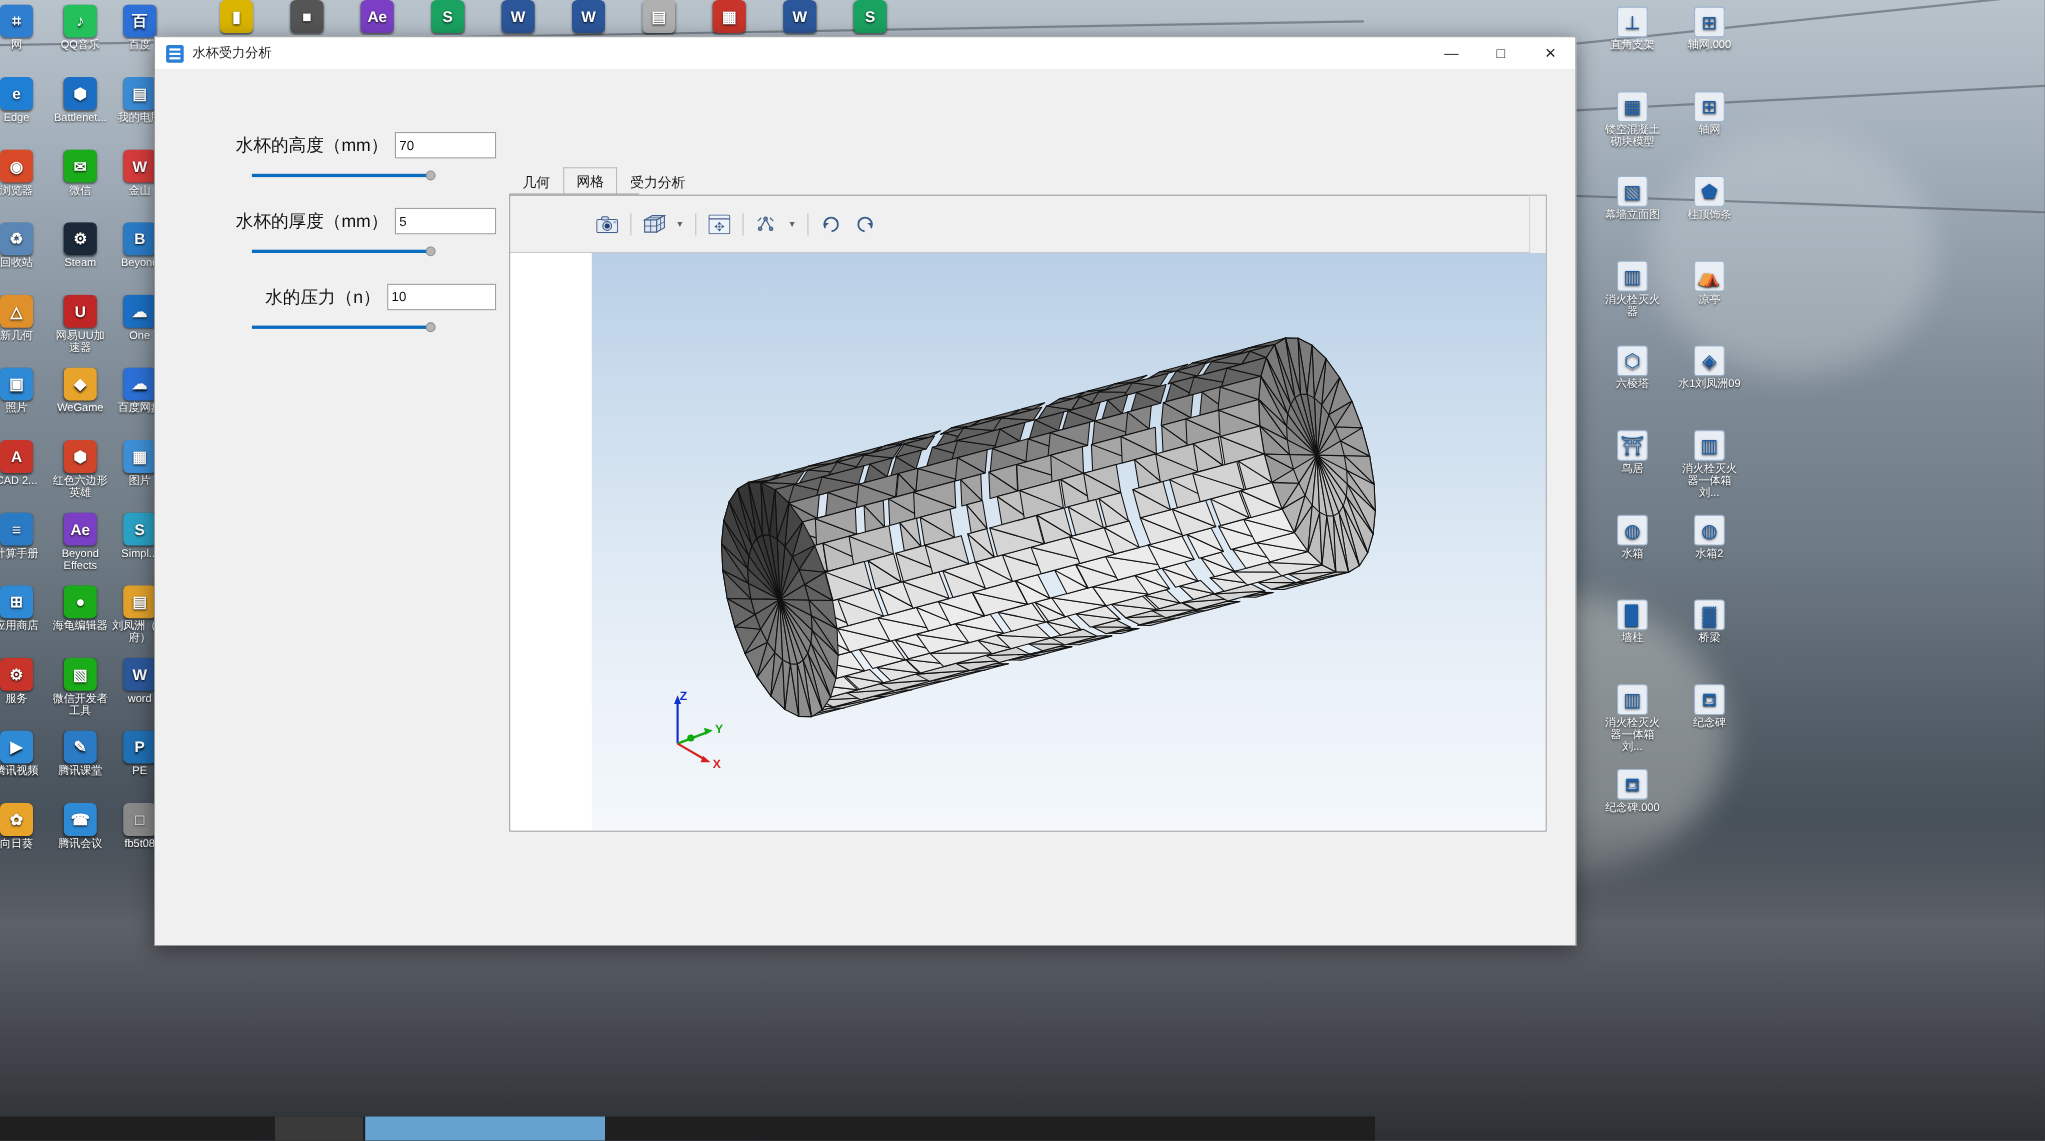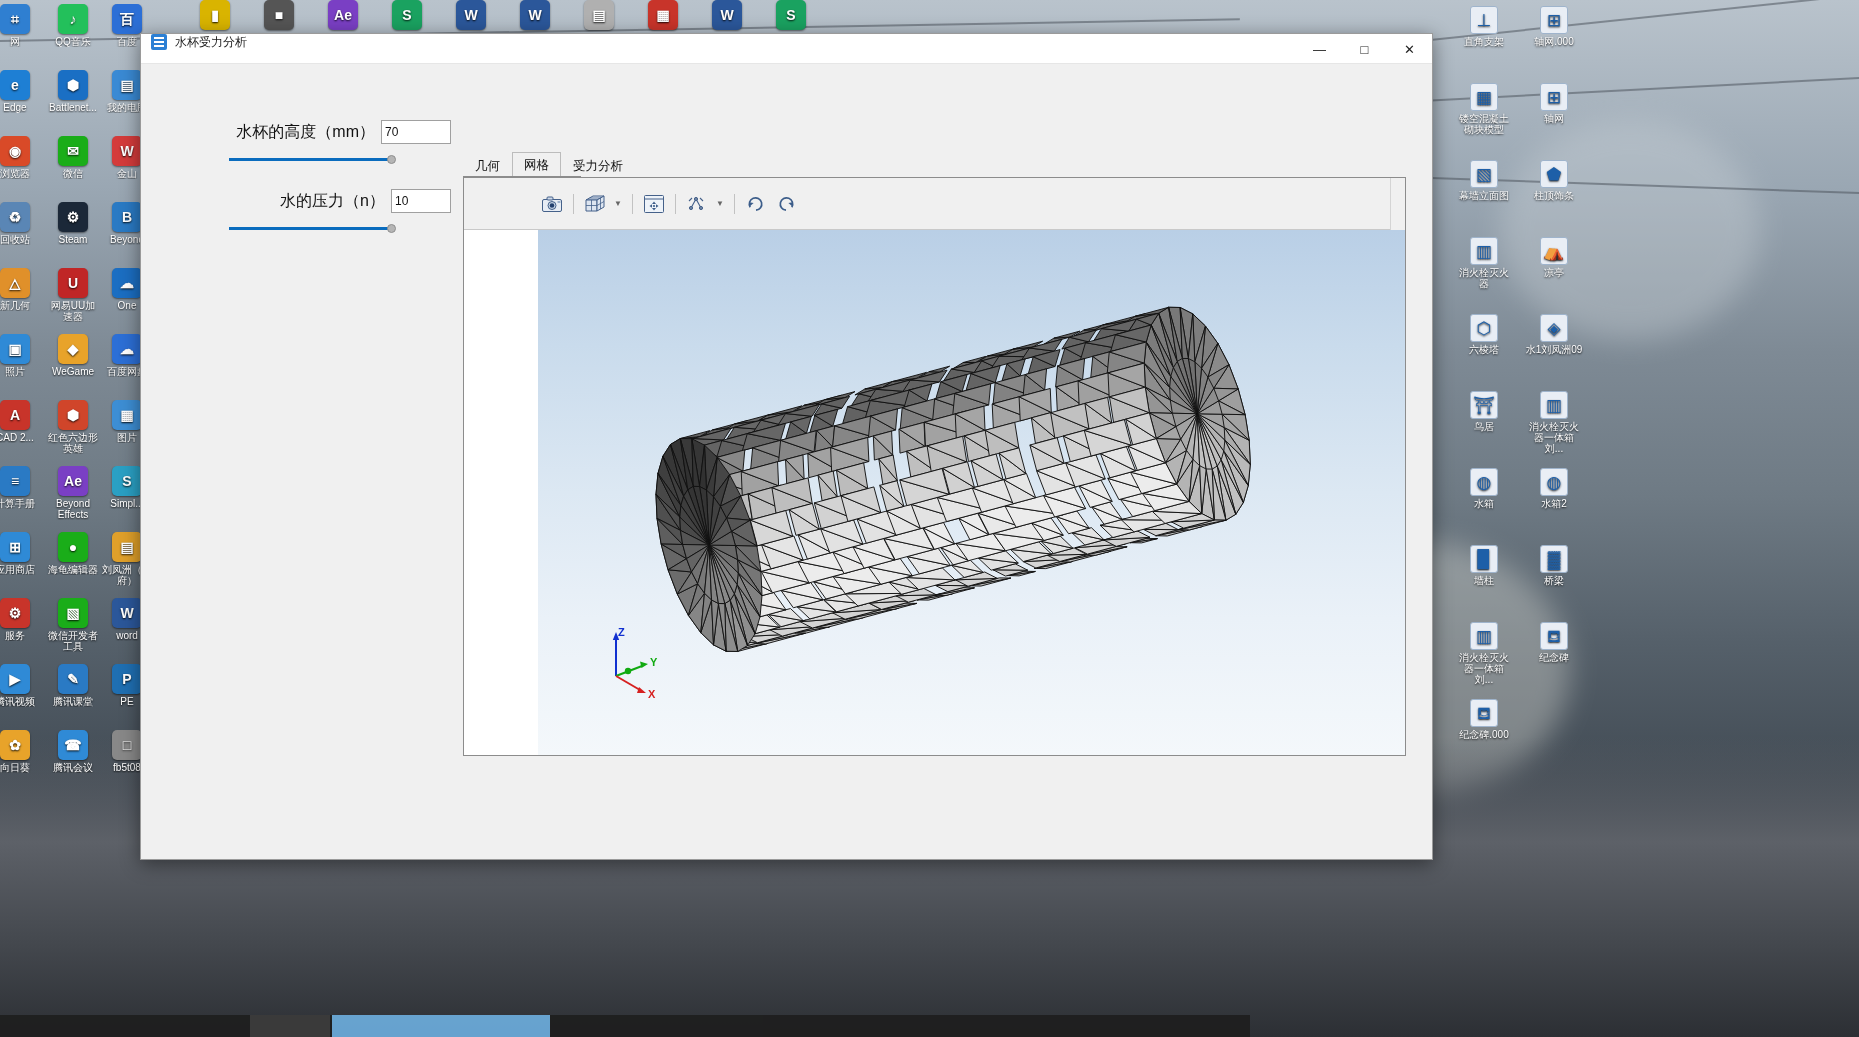--- a/index.html
+++ b/index.html
@@ -70,21 +70,21 @@
   #app-window {
     position: absolute; left: 140px; top: 33px;
     width: 1293px; height: 827px;
     background: #f0f0f0;
     border: 1px solid #9a9a9a;
     box-shadow: 0 4px 18px rgba(0,0,0,.45);
     display: flex; flex-direction: column;
   }
   #titlebar {
     height: 30px; background: #ffffff;
-    display: flex; align-items: flex-start;
+    display: flex; align-items: center;
     border-bottom: 1px solid #e6e6e6;
     flex: none;
   }
   #title-icon {
     width: 16px; height: 16px; margin: 0 8px 0 10px;
     background: #2b7fd4; border-radius: 2px; position: relative; flex: none;
   }
   #title-icon::before {
     content: ""; position: absolute; left: 3px; top: 3px; right: 3px; height: 2px;
     background: #fff; box-shadow: 0 4px 0 #fff, 0 8px 0 #fff;
@@ -100,21 +100,21 @@
   #win-body { flex: 1; display: flex; position: relative; background: #f0f0f0; }
 
   
   #left-panel { width: 310px; flex: none; padding-top: 56px; }
   .field-row { display: flex; align-items: center; justify-content: flex-end; padding-right: 0; }
   .field-label {
     font-size: 16px; color: #111; white-space: nowrap;
     margin-right: 6px;
   }
   .field-input {
-    width: 70px; height: 24px;
+    width: 92px; height: 24px;
     border: 1px solid #a0a0a0; background: #fff;
     font-size: 12px; color: #111;
     padding: 0 3px; outline: none;
     font-family: "Liberation Sans", sans-serif;
   }
   .slider-wrap {
     width: 167px; margin: 9px 0 0 88px; position: relative; height: 14px;
   }
   .slider-track {
     position: absolute; left: 0; right: 6px; top: 5px; height: 3px;
@@ -444,27 +444,37 @@
         <div class="field-row">
           <span class="field-label">水杯的高度（mm）</span>
           <input class="field-input" type="text" value="70" style="">
         </div>
         <div class="slider-wrap">
           <div class="slider-track"></div>
           <div class="slider-thumb"></div>
         </div>
       </div>
 
+      <div class="field-block">
+        <div class="field-row">
+          <span class="field-label">水杯的厚度（mm）</span>
+          <input class="field-input" type="text" value="5" style="">
+        </div>
+        <div class="slider-wrap">
+          <div class="slider-track"></div>
+          <div class="slider-thumb"></div>
+        </div>
+      </div>
 
 
 
       <div class="field-block">
         <div class="field-row" style="padding-right:0;">
           <span class="field-label">水的压力（n）</span>
-          <input class="field-input" type="text" style="width: 60px;" value="10">
+          <input class="field-input" type="text" style="width: 99px;" value="10">
         </div>
         <div class="slider-wrap">
           <div class="slider-track"></div>
           <div class="slider-thumb"></div>
         </div>
       </div>
 
     </div>
 
     <div id="right-panel">

